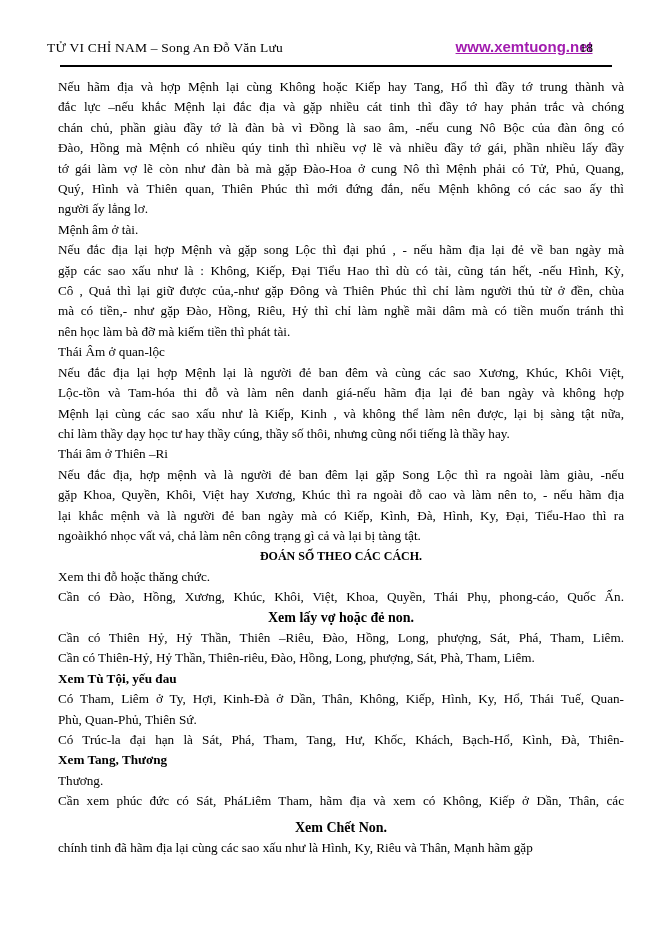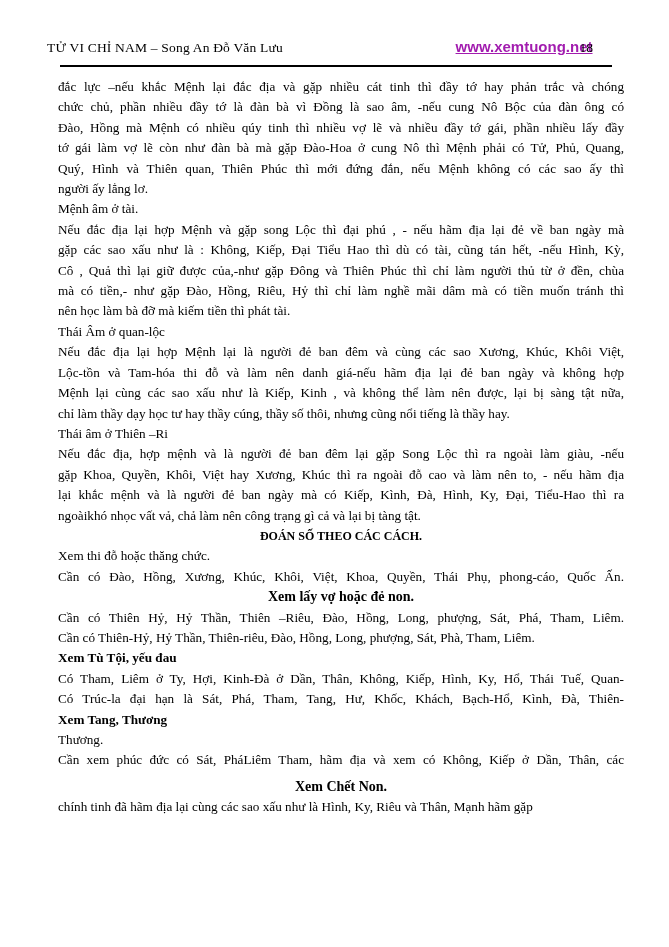--- a/index.html
+++ b/index.html
@@ -40,22 +40,23 @@
   <div class="header">
     <span class="header-title">TỬ VI CHỈ NAM – Song An Đỗ Văn Lưu</span>
     <span class="header-right">
       <a class="website">www.xemtuong.net</a><span class="pagenum">18</span>
     </span>
   </div>
 
   <div class="rule"></div>
 
   <div class="content">
+    <div class="ln j">Nếu hãm địa và hợp Mệnh lại cùng Không hoặc Kiếp hay Tang, Hổ thì đầy tớ trung thành và</div>
     <div class="ln j">đắc lực –nếu khắc Mệnh lại đắc địa và gặp nhiều cát tinh thì đầy tớ hay phản trắc và chóng</div>
-    <div class="ln j">chức chủ, phần nhiều đầy tớ là đàn bà vì Đồng là sao âm, -nếu cung Nô Bộc của đàn ông có</div>
+    <div class="ln j">chán chủ, phần giàu đầy tớ là đàn bà vì Đồng là sao âm, -nếu cung Nô Bộc của đàn ông có</div>
     <div class="ln j">Đào, Hồng mà Mệnh có nhiều qúy tinh thì nhiều vợ lẽ và nhiều đầy tớ gái, phần nhiều lấy đầy</div>
     <div class="ln j">tớ gái làm vợ lẽ còn như đàn bà mà gặp Đào-Hoa ở cung Nô thì Mệnh phải có Tử, Phủ, Quang,</div>
     <div class="ln j">Quý, Hình và Thiên quan, Thiên Phúc thì mới đứng đắn, nếu Mệnh không có các sao ấy thì</div>
     <div class="ln">người ấy lẳng lơ.</div>
     <div class="ln">Mệnh âm ở tài.</div>
     <div class="ln j">Nếu đắc địa lại hợp Mệnh và gặp song Lộc thì đại phú , - nếu hãm địa lại đẻ về ban ngày mà</div>
     <div class="ln j">gặp các sao xấu như là : Không, Kiếp, Đại Tiểu Hao thì dù có tài, cũng tán hết, -nếu Hình, Kỳ,</div>
     <div class="ln j">Cô , Quả thì lại giữ được của,-như gặp Đông và Thiên Phúc thì chỉ làm người thủ từ ở đền, chùa</div>
     <div class="ln j">mà có tiền,- như gặp Đào, Hồng, Riêu, Hỷ thì chỉ làm nghề mãi dâm mà có tiền muốn tránh thì</div>
     <div class="ln">nên học làm bà đỡ mà kiếm tiền thì phát tài.</div>
@@ -70,20 +71,21 @@
     <div class="ln j">lại khắc mệnh và là người  đẻ ban ngày mà có Kiếp, Kình, Đà, Hình, Ky, Đại, Tiểu-Hao thì ra</div>
     <div class="ln">ngoàikhó nhọc vất vả, chả làm nên công trạng gì cả và lại bị tàng tật.</div>
     <div class="ln c b h1">ĐOÁN SỐ THEO CÁC CÁCH.</div>
     <div class="ln">Xem thi đỗ hoặc thăng chức.</div>
     <div class="ln j">Cần có Đào, Hồng, Xương, Khúc, Khôi, Việt, Khoa, Quyền, Thái Phụ, phong-cáo, Quốc Ấn.</div>
     <div class="ln c b h2">Xem lấy vợ hoặc đẻ non.</div>
     <div class="ln j">Cần có Thiên Hỷ, Hỷ Thần, Thiên –Riêu, Đào, Hồng, Long, phượng, Sát, Phá, Tham, Liêm.</div>
     <div class="ln">Cần có Thiên-Hỷ, Hỷ Thần, Thiên-riêu, Đào, Hồng, Long, phượng, Sát, Phà, Tham, Liêm.</div>
     <div class="ln b">Xem Tù Tội, yếu đau</div>
     <div class="ln j">Có Tham, Liêm ở Ty, Hợi, Kinh-Đà ở Dần, Thân, Không, Kiếp, Hình, Ky, Hổ, Thái Tuế, Quan-</div>
+    <div class="ln">Phù, Quan-Phủ, Thiên Sứ.</div>
     <div class="ln j">Có Trúc-la đại hạn là Sát, Phá, Tham, Tang, Hư, Khốc, Khách, Bạch-Hổ, Kình, Đà, Thiên-</div>
     <div class="ln b">Xem Tang, Thương</div>
     <div class="ln">Thương.</div>
     <div class="ln j">Cần xem phúc đức có Sát, PháLiêm Tham, hãm địa và xem có Không, Kiếp ở Dần, Thân, các</div>
     <div class="ln c b h2 mt">Xem Chết Non.</div>
     <div class="ln">chính tinh đã hãm địa lại cùng các sao xấu như là Hình, Ky, Riêu và Thân, Mạnh hãm gặp</div>
   </div>
 
 </div>
 

